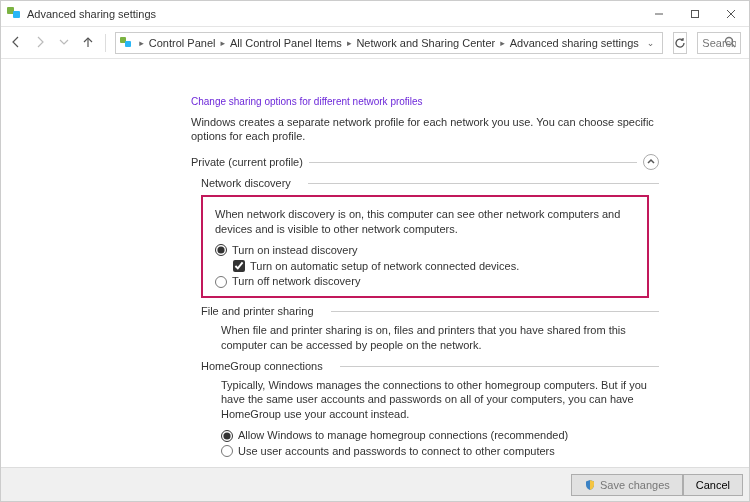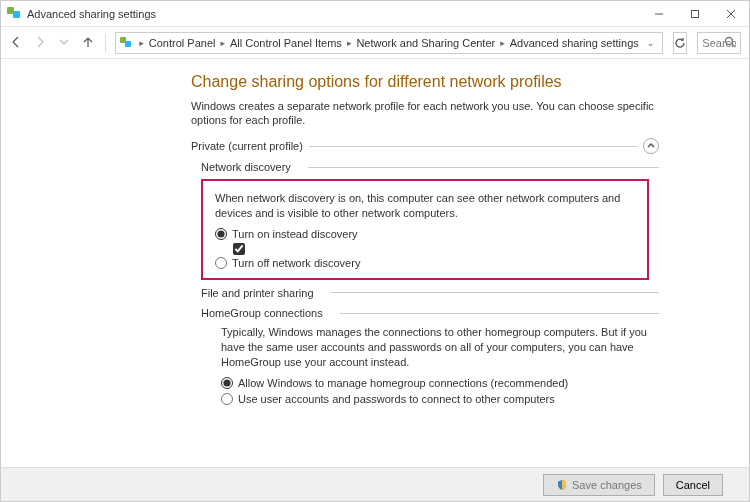--- a/index.html
+++ b/index.html
@@ -27,21 +27,21 @@
 .addressbar .chev { color:#666; font-size:9px; padding:0 1px;}
 .addressbar .dropchev { margin-left:auto; color:#666; font-size:9px; padding:0 4px;}
 .refresh { width:22px; height:22px; border:1px solid #ccc; display:flex; align-items:center; justify-content:center; }
 .refresh svg { width:12px; height:12px; stroke:#555; fill:none; stroke-width:1.3; }
 .searchbox { width:140px; height:22px; border:1px solid #ccc; display:flex; align-items:center; padding:0 4px; color:#888; position:relative;}
 .searchbox input { border:none; outline:none; font-size:11px; width:100%; color:#888; }
 .searchbox .sicon { position:absolute; right:4px; }
 .searchbox .sicon svg { width:12px; height:12px; stroke:#777; fill:none; stroke-width:1.3;}
 
 .content { position:absolute; top:58px; left:0; right:0; bottom:34px; overflow:hidden; padding: 12px 90px 0 190px; font-size:11px; color:#333; line-height:1.35; }
-.content h1 { color:#a16207; font-weight:400; font-size:16px; margin-bottom:6px; }
+.content h1 { color:#6d28d9; font-weight:400; font-size:10px; margin-bottom:6px;margin-top:24px; }
 .content .intro { color:#333; margin-bottom:10px; }
 
 .section-head { display:flex; align-items:center; gap:6px; margin:6px 0 4px 0; }
 .section-head .label { white-space:nowrap; }
 .section-head .rule { flex:1; height:1px; background:#ccc; }
 .section-head .expander { width:16px; height:16px; border:1px solid #aaa; border-radius:50%; display:flex; align-items:center; justify-content:center; }
 .section-head .expander svg { width:8px; height:8px; stroke:#555; fill:none; stroke-width:1.5; }
 
 .subhead { display:flex; align-items:center; gap:17px; margin:6px 0 4px 10px; }
 .subhead .rule { flex:1; height:1px; background:#ccc; }
@@ -49,21 +49,21 @@
 .desc { margin:4px 0 6px 30px; color:#333; }
 .opts { margin-left:30px; }
 .opts label { display:flex; align-items:center; gap:5px; margin:1px 0; }
 .opts input[type=radio], .opts input[type=checkbox] { width:12px; height:12px; accent-color:#333; margin:0;}
 .opts .indent { margin-left:18px; }
 
 .highlightbox { border:2px solid #c2185b; padding:6px 12px; margin:2px 10px 6px 10px; }
 .highlightbox .desc { margin-left:0; }
 .highlightbox .opts { margin-left:0; }
 
-.footer { position:absolute; bottom:0; left:0; right:0; height:34px; background:#f0f0f0; border-top:1px solid #ddd; display:flex; align-items:center; justify-content:flex-end; padding-right:26px; gap:8px; }
+.footer { position:absolute; bottom:0; left:0; right:0; height:34px; background:#f0f0f0; border-top:1px solid #ddd; display:flex; align-items:center; justify-content:flex-end; padding-right:6px; }
 .footer button { height:22px; padding:0 12px; font-size:11px; border:1px solid #adadad; background:#e1e1e1; }
 .footer button.primary { color:#777; display:flex; align-items:center; gap:4px; }
 .footer .shield { width:12px; height:12px; }
 </style>
 </head>
 <body>
 
 <div class="titlebar">
   <span class="iconcp"></span>
   <span>Advanced sharing settings</span>
@@ -150,32 +150,34 @@
 
   <div class="highlightbox">
     <div class="desc">When network discovery is on, this computer can see other network computers and devices and is visible to other network computers.</div>
     <div class="opts">
       <label>
           <input type="radio" name="nd" checked="" style="">
           <span>Turn on instead discovery</span>
         </label>
       <label class="indent">
           <input type="checkbox" checked="" style="">
+          <span>Turn on automatic setup of network connected devices.</span>
         </label>
       <label>
           <input type="radio" name="nd" style="">
           <span>Turn off network discovery</span>
         </label>
     </div>
   </div>
 
   <div class="subhead">
     <span>File and printer sharing</span>
     <span class="rule"></span>
   </div>
+  <div class="desc">When file and printer sharing is on, files and printers that you have shared from this computer can be accessed by people on the network.</div>
 
   <div class="subhead">
     <span>HomeGroup connections</span>
     <span class="rule"></span>
   </div>
   <div class="desc">Typically, Windows manages the connections to other homegroup computers. But if you have the same user accounts and passwords on all of your computers, you can have HomeGroup use your account instead.</div>
   <div class="opts">
     <label>
         <input type="radio" name="hg" checked="" style="">
         <span>Allow Windows to manage homegroup connections (recommended)</span>

